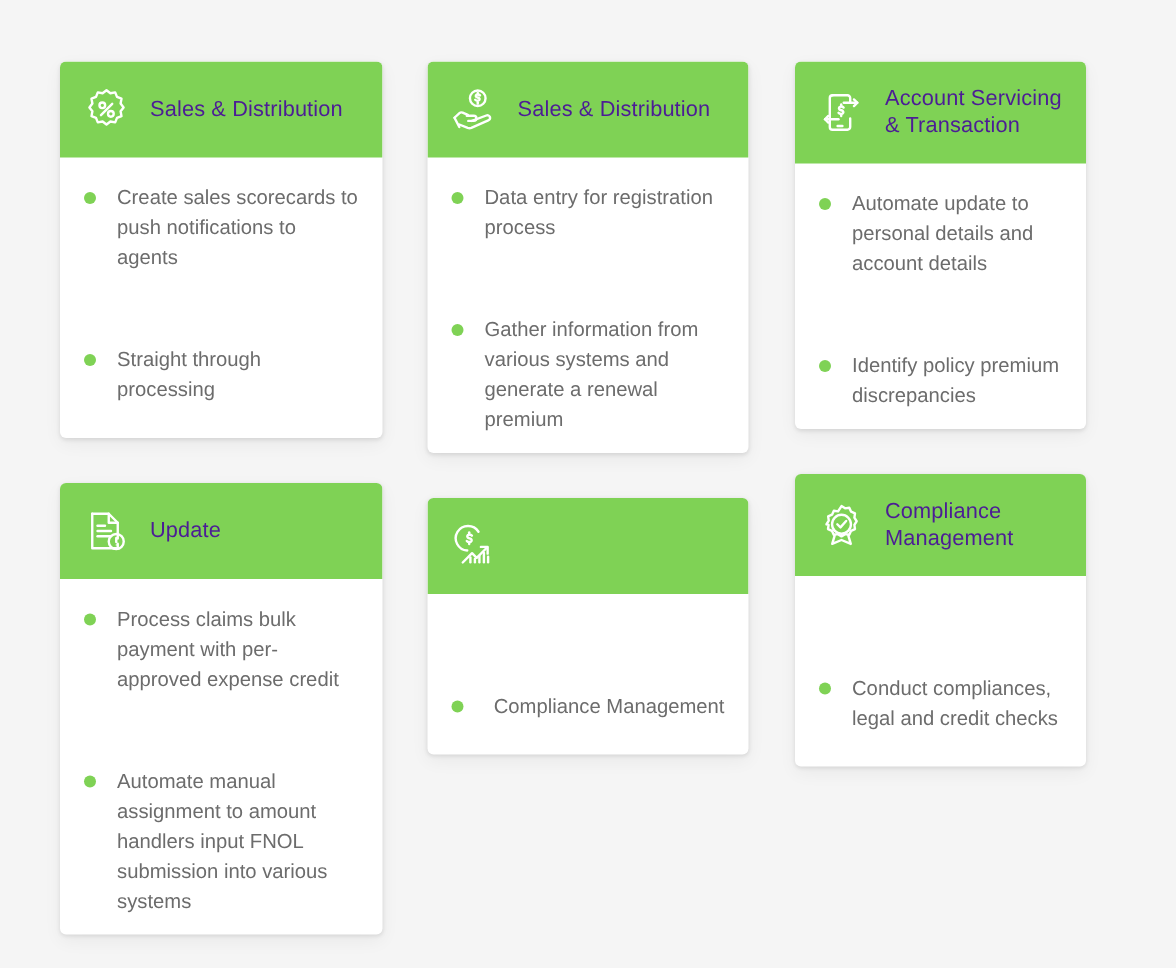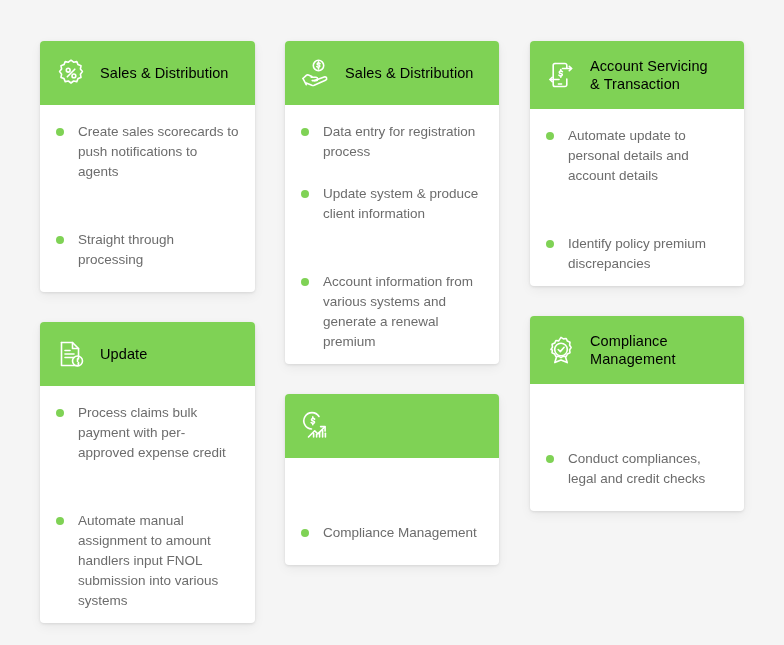--- a/index.html
+++ b/index.html
@@ -18,21 +18,21 @@
   }
   .col {
     position: absolute;
     top: 41px;
     display: flex;
     flex-direction: column;
     gap: 30px;
   }
   .col-1 { left: 40px;  width: 215px; }
   .col-2 { left: 285px; width: 214px; }
-  .col-3 { left: 530px; width: 214px; }
+  .col-3 { left: 530px; width: 194px; }
 
   .card {
     background: #ffffff;
     border-radius: 4px;
     box-shadow: 0 1px 3px rgba(0,0,0,0.10), 0 4px 12px rgba(0,0,0,0.05);
     overflow: hidden;
   }
   .card-header {
     background: #7fd255;
     display: flex;
@@ -42,36 +42,37 @@
     min-height: 60px;
   }
   .card-header .icon {
     flex: 0 0 auto;
     width: 32px;
     height: 32px;
     display: block;
   }
   .card-header .icon svg { display: block; width: 32px; height: 32px; }
   .card-title {
-    color: #000000;
+    color: #4c1d95;
     font-size: 14.5px;
     line-height: 18px;
     font-weight: 400;
     letter-spacing: 0.1px;
     white-space: pre-line;
   }
   .card-body {
     padding: 17px 16px 22px 16px;
   }
   .bullets { list-style: none; }
   .bullet {
     display: flex;
     align-items: flex-start;
     gap: 14px;
     margin-bottom: 22px;
+    justify-content: space-between;
   }
   .bullet:last-child { margin-bottom: 0; margin-top: 48px; }
   .dot {
     flex: 0 0 auto;
     width: 8px;
     height: 8px;
     border-radius: 50%;
     background: #7fd255;
     margin-top: 6px;
   }
@@ -168,25 +169,21 @@
         <div class="card-title">Sales &amp; Distribution</div>
       </div>
       <div class="card-body tall-body">
         <ul class="bullets">
           <li class="bullet">
             <span class="dot"></span>
             <span class="bullet-text">Data entry for registration process</span>
           </li>
           <li class="bullet">
             <span class="dot"></span>
-            <span class="bullet-text">Update system &amp; produce client information</span>
-          </li>
-          <li class="bullet">
-            <span class="dot"></span>
-            <span class="bullet-text">Account information from various systems and generate a renewal premium</span>
+            <span class="bullet-text">Gather information from various systems and generate a renewal premium</span>
           </li>
         </ul>
       </div>
     </div>
 
     <div class="card">
       <div class="card-header">
         <span class="icon">
           <svg viewBox="0 0 32 32" fill="none" stroke="#ffffff" stroke-width="1.6" stroke-linecap="round" stroke-linejoin="round">
             <path d="M19 6.5A8.2 8.2 0 1 0 11.5 19"></path>

